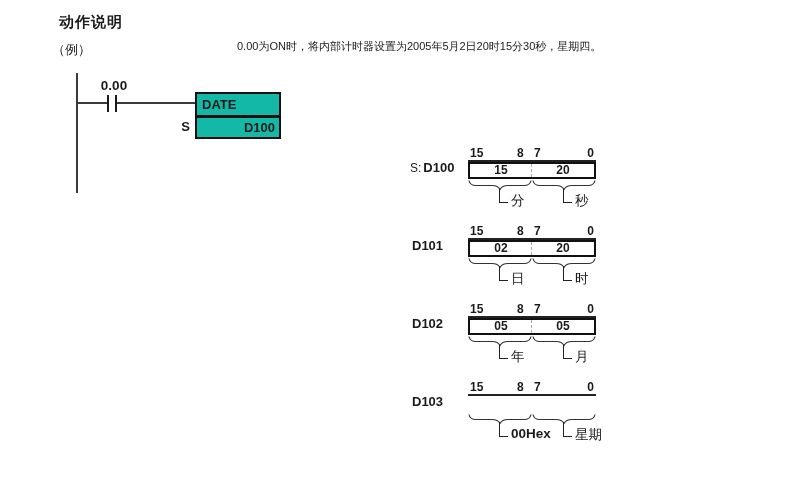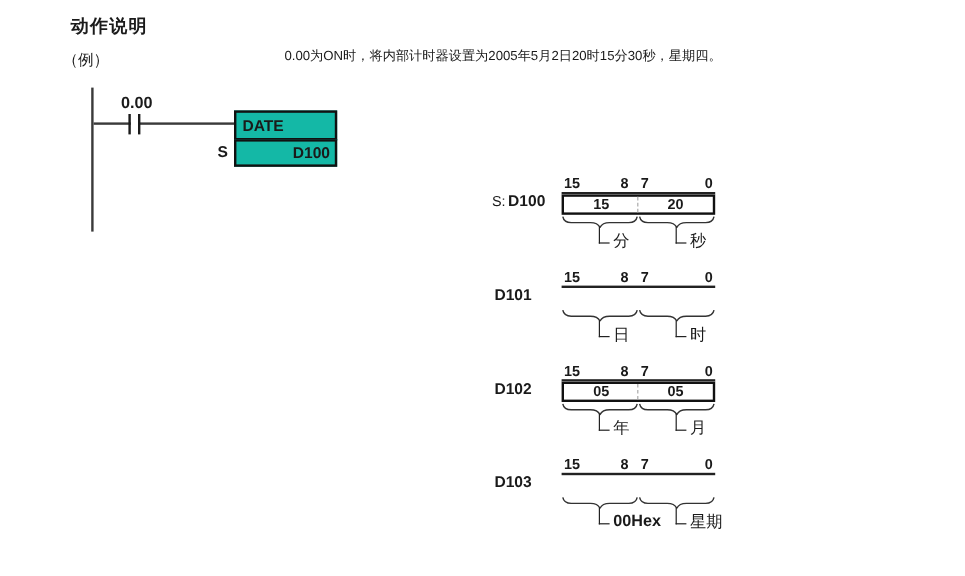--- a/index.html
+++ b/index.html
@@ -94,20 +94,25 @@
   </div>
 
   <div class="reg-group">
     <div class="reg-label"><span class="rprefix"></span><span class="rname">D101</span></div>
     <div class="bits">
       <span class="b15">15</span>
       <span class="b8">8</span>
       <span class="b7">7</span>
       <span class="b0">0</span>
     </div>
+    <div class="rbox">
+      <div class="cell">02</div>
+      <div class="dash"></div>
+      <div class="cell">20</div>
+    </div>
     <svg class="brace brace-l" viewBox="0 0 64 10">
       <path d="M1,0.5 Q2,5.5 8,5.5 L24,5.5 Q30,5.5 32,9.5 Q34,5.5 40,5.5 L56,5.5 Q62,5.5 63,0.5" fill="none" stroke="#333" stroke-width="1.2"></path>
     </svg>
     <svg class="brace brace-r" viewBox="0 0 64 10">
       <path d="M1,0.5 Q2,5.5 8,5.5 L24,5.5 Q30,5.5 32,9.5 Q34,5.5 40,5.5 L56,5.5 Q62,5.5 63,0.5" fill="none" stroke="#333" stroke-width="1.2"></path>
     </svg>
     <div class="leader leader-l"></div>
     <div class="leader leader-r"></div>
     <span class="blabel lab-high">日</span>
     <span class="blabel lab-low">时</span>

